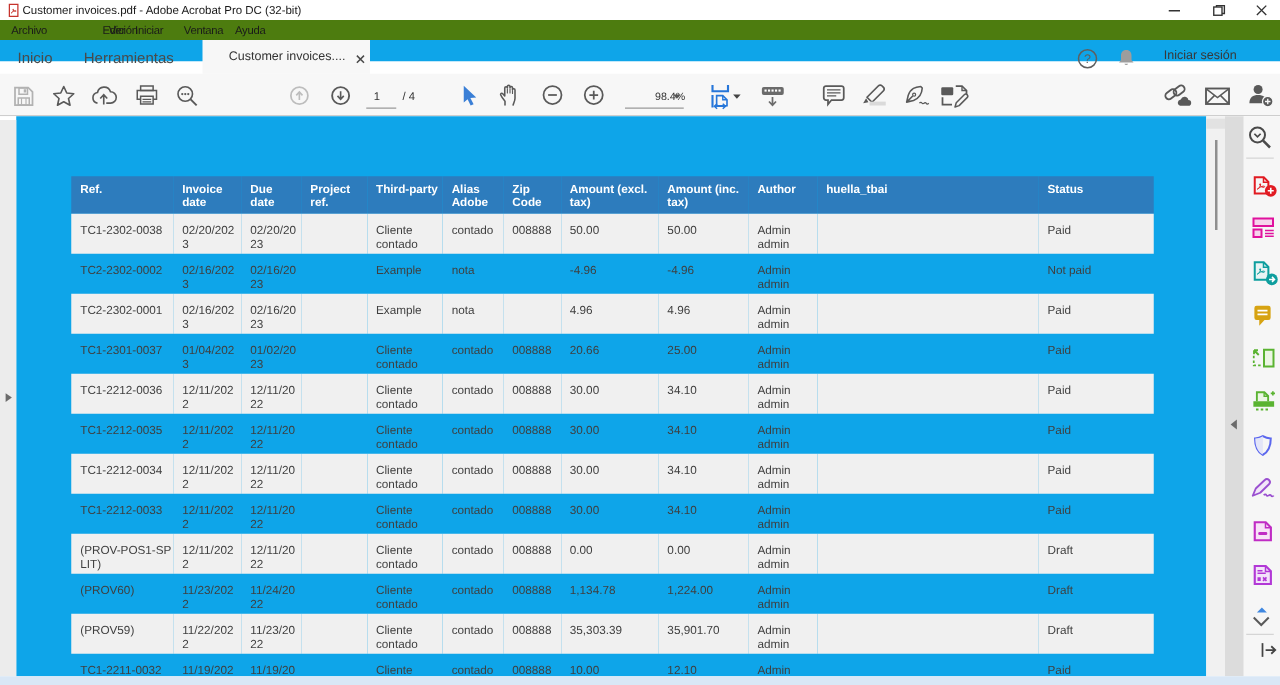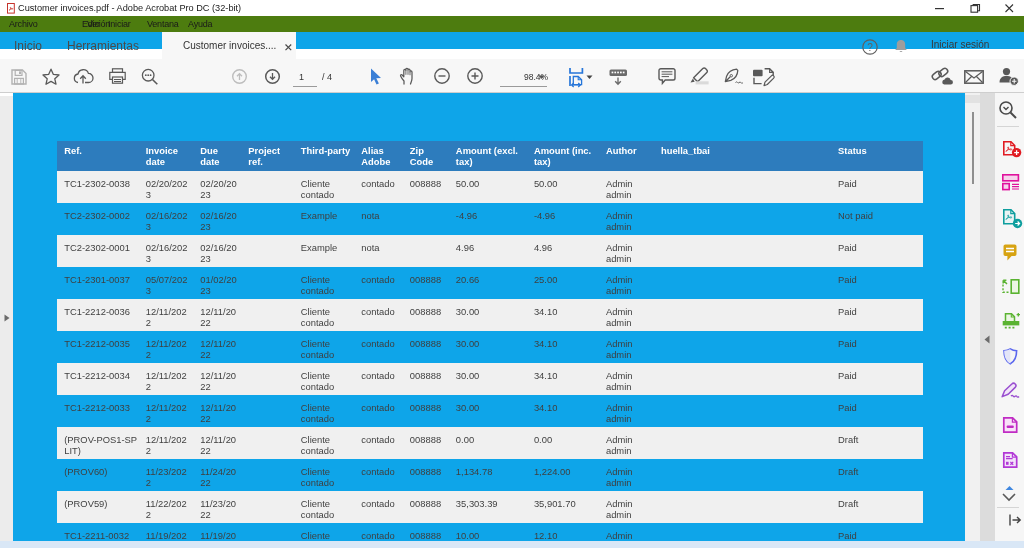--- a/index.html
+++ b/index.html
@@ -350,21 +350,21 @@
             <td>
               <span>Admin</span>
               <span>admin</span>
             </td>
             <td></td>
             <td>Paid</td>
           </tr>
       <tr>
             <td>TC1-2301-0037</td>
             <td>
-              <span>05/07/202</span>
+              <span>01/04/202</span>
               <span>3</span>
             </td>
             <td>
               <span>01/02/20</span>
               <span>23</span>
             </td>
             <td></td>
             <td>
               <span>Cliente</span>
               <span>contado</span>

